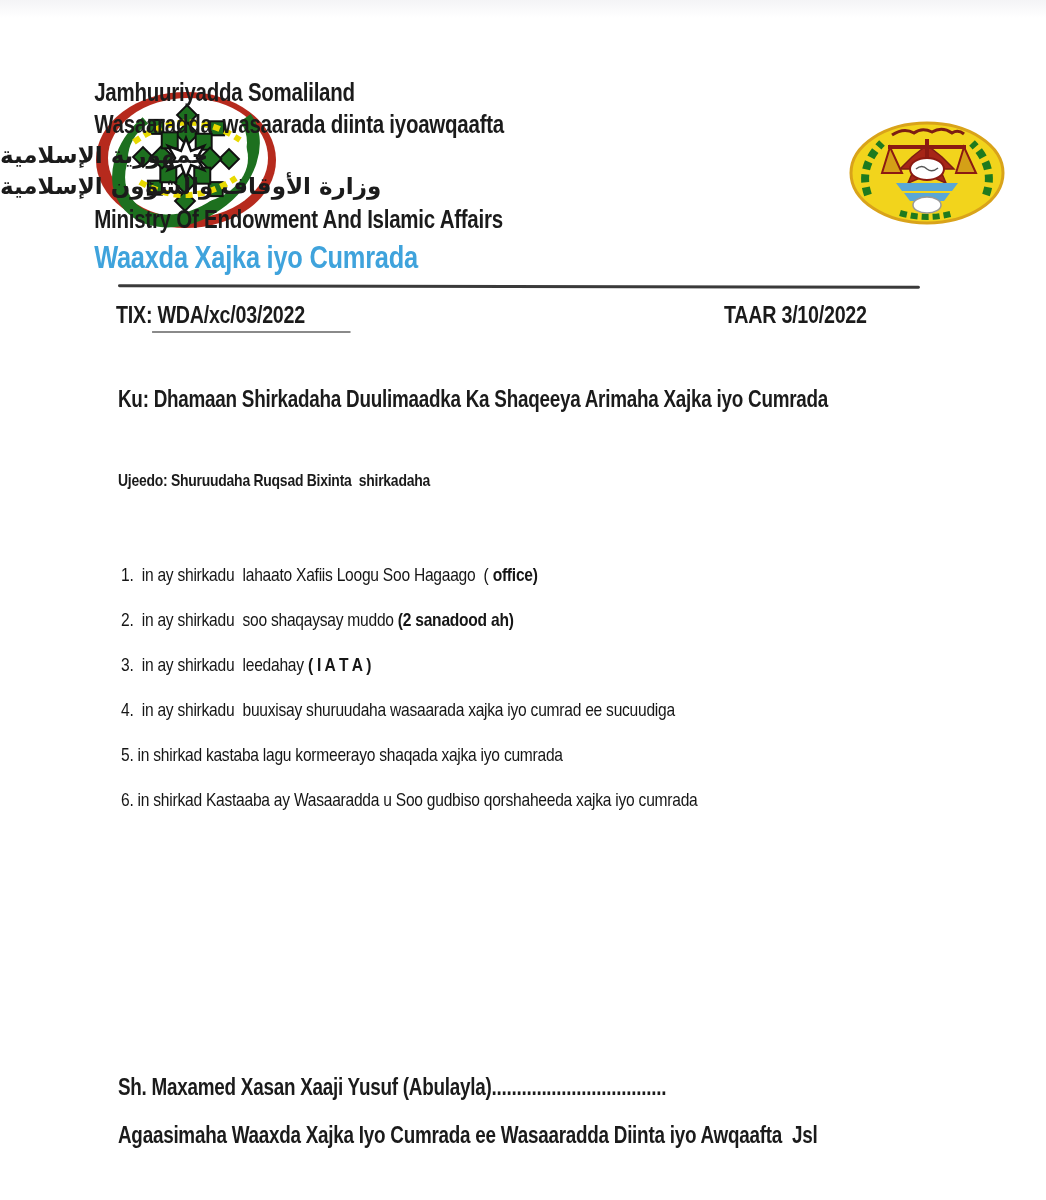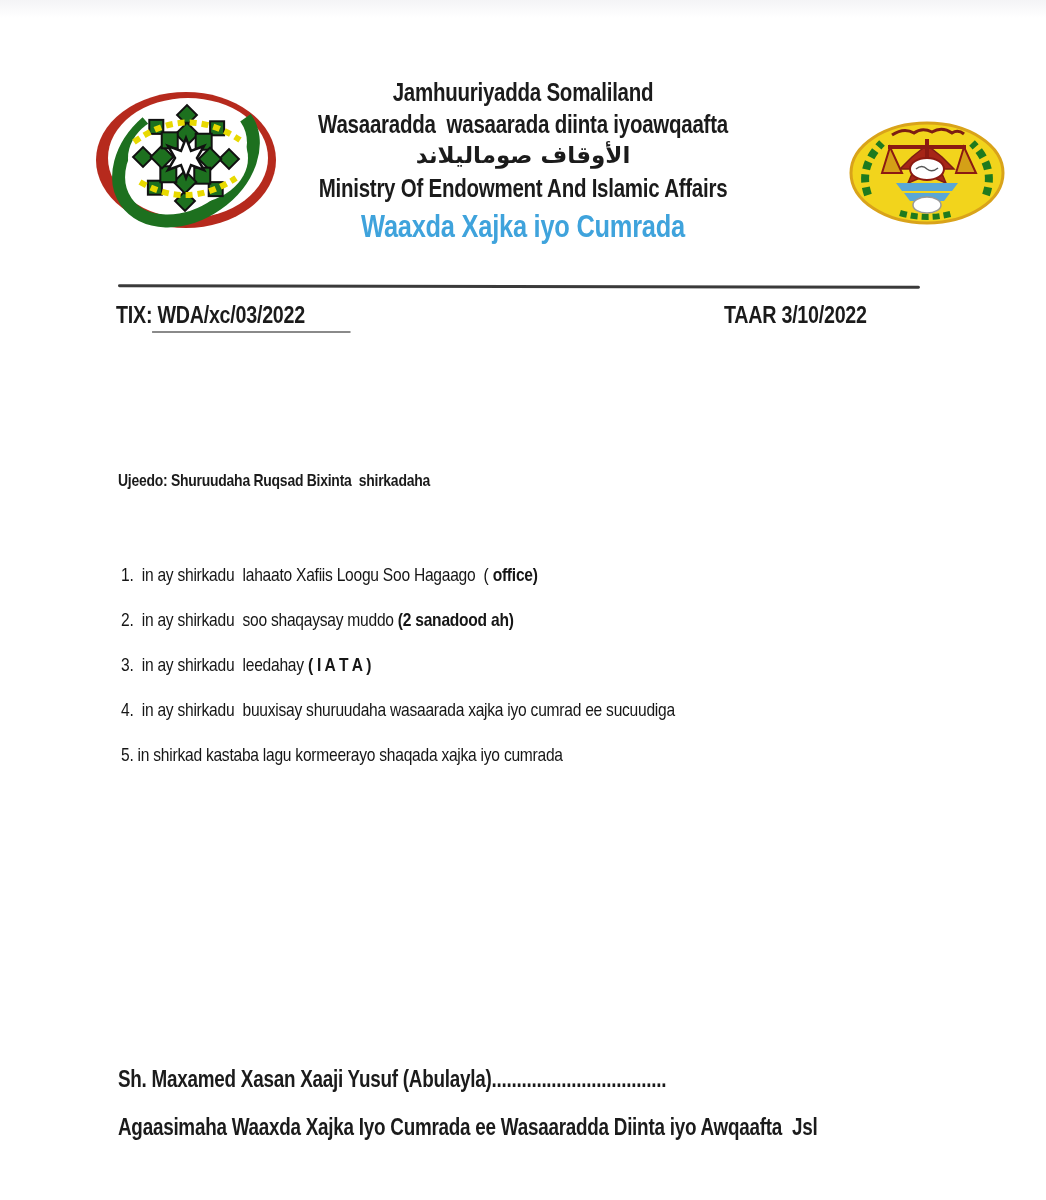--- a/index.html
+++ b/index.html
@@ -25,21 +25,21 @@
   }
   .cond-center{
     display:block;
     transform:scaleX(0.82);
     transform-origin:50% 50%;
     white-space:pre;
     letter-spacing:-0.3px;
   }
   .hdr{
     position:absolute;top:76px;left:0;right:0;
-    text-align:center;
+    text-align:left;
     font-weight:bold;
   }
   .hdr-line1{font-size:25px;line-height:32px;}
   .hdr-line2{font-size:25px;line-height:32px;}
   .hdr-ar{
     font-family:"DejaVu Sans", sans-serif;
     font-weight:bold;font-size:23px;line-height:31px;
     transform:none;letter-spacing:0;
   }
   .hdr-line5{font-size:25px;line-height:34px;}
@@ -54,21 +54,21 @@
   .tix-value{
     border-bottom:2px solid #8a8a8a;
     padding-right:56px;padding-bottom:3px;
   }
   .taar{position:absolute;left:724px;top:0;}
   .kuline{position:absolute;left:118px;top:386px;font-weight:bold;font-size:23px;}
   .ujeedo{position:absolute;left:118px;top:471px;font-weight:bold;font-size:17px;}
   .reqs{position:absolute;left:121px;top:564px;right:40px;}
   .req-item{height:45px;font-size:19px;font-weight:normal;color:#161616;}
   .req-item b{font-weight:bold;}
-  .sig{position:absolute;left:118px;font-weight:bold;font-size:23px;}
+  .sig{position:absolute;left:118px;font-weight:bold;font-size:23px;margin-top:8px;}
   .sig-name{top:1066px;}
   .sig-title{top:1114px;}
   .logo{position:absolute;}
   .logo-left{left:94px;top:90px;width:184px;height:140px;}
   .logo-right{left:848px;top:117px;width:158px;height:108px;}
 </style>
 </head>
 <body>
 
 <div class="page">
@@ -125,47 +125,52 @@
 
       <ellipse cx="79" cy="52" rx="17" ry="11" fill="#ffffff" stroke="#8b1a12" stroke-width="2"></ellipse>
       <path d="M68 52 Q 74 47 79 52 Q 84 56 90 51" fill="none" stroke="#555" stroke-width="1.5"></path>
       <ellipse cx="79" cy="88" rx="14" ry="8" fill="#ffffff" stroke="#999" stroke-width="1.5"></ellipse>
     </svg>
   </div>
 
   <div class="hdr">
     <span class="cond-center hdr-line1">Jamhuuriyadda Somaliland</span>
     <span class="cond-center hdr-line2">Wasaaradda  wasaarada diinta iyoawqaafta</span>
-    <span class="cond-center hdr-ar" dir="rtl">الأوقاف صوماليلاند</span>
+    <span class="cond-center hdr-ar" dir="rtl">جمهورية الإسلامية</span>
+    <span class="cond-center hdr-ar" dir="rtl">وزارة الأوقاف والشؤون الإسلامية</span>
     <span class="cond-center hdr-line5">Ministry Of Endowment And Islamic Affairs</span>
     <span class="cond-center hdr-line6" id="blue-line" style="color: rgb(63, 163, 220);">Waaxda Xajka iyo Cumrada</span>
   </div>
 
   <div class="rule"></div>
 
   <div class="refrow">
     <div class="tix">
       <span class="cond"><span>TIX:</span><span class="tix-value"> WDA/xc/03/2022</span></span>
     </div>
     <div class="taar">
       <span class="cond">TAAR 3/10/2022</span>
     </div>
   </div>
 
+  <div class="kuline">
+    <span class="cond">Ku: Dhamaan Shirkadaha Duulimaadka Ka Shaqeeya Arimaha Xajka iyo Cumrada</span>
+  </div>
 
   <div class="ujeedo">
     <span class="cond">Ujeedo: Shuruudaha Ruqsad Bixinta  shirkadaha</span>
   </div>
 
   <div class="reqs">
     <div class="req-item"><span class="cond"><span>1.  in ay shirkadu  lahaato Xafiis Loogu Soo Hagaago  ( </span><b>office)</b></span></div>
     <div class="req-item"><span class="cond"><span>2.  in ay shirkadu  soo shaqaysay muddo </span><b>(2 sanadood ah)</b></span></div>
     <div class="req-item"><span class="cond"><span>3.  in ay shirkadu  leedahay </span><b>( I A T A )</b></span></div>
     <div class="req-item"><span class="cond"><span>4.  in ay shirkadu  buuxisay shuruudaha wasaarada xajka iyo cumrad ee sucuudiga</span><b></b></span></div>
     <div class="req-item"><span class="cond"><span>5. in shirkad kastaba lagu kormeerayo shaqada xajka iyo cumrada</span><b></b></span></div>
+    <div class="req-item"><span class="cond"><span>6. in shirkad Kastaaba ay Wasaaradda u Soo gudbiso qorshaheeda xajka iyo cumrada</span><b></b></span></div>
   </div>
 
   <div class="sig sig-name">
     <span class="cond">Sh. Maxamed Xasan Xaaji Yusuf (Abulayla)...................................</span>
   </div>
   <div class="sig sig-title">
     <span class="cond">Agaasimaha Waaxda Xajka Iyo Cumrada ee Wasaaradda Diinta iyo Awqaafta  Jsl</span>
   </div>
 
 </div>

